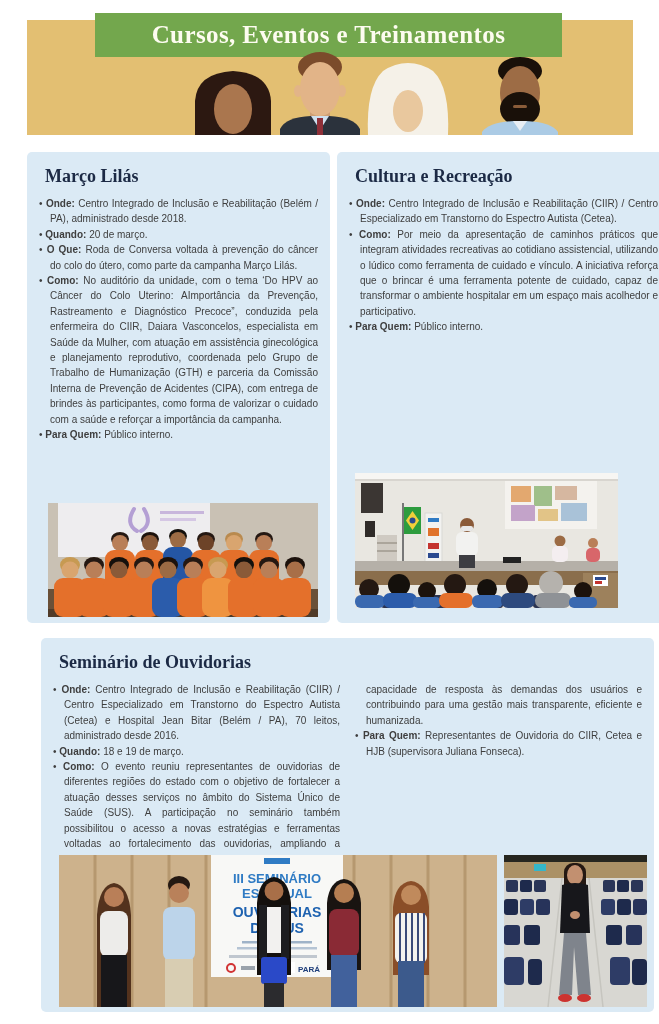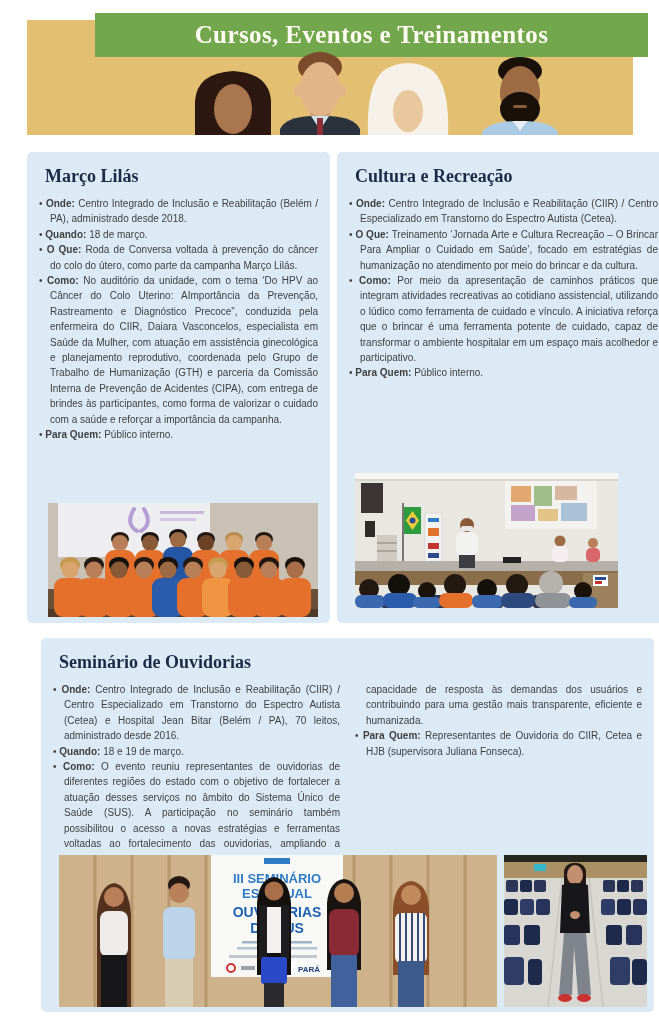--- a/index.html
+++ b/index.html
@@ -16,21 +16,21 @@
   }
 
   
   .tan-block {
     position: absolute; left: 27px; top: 20px;
     width: 606px; height: 115px;
     background: var(--tan, #e3bf72);
   }
   .green-bar {
     position: absolute; left: 95px; top: 13px;
-    width: 553px; height: 44px;
+    width: 467px; height: 44px;
     background: var(--green, #73a74d);
     display: flex; align-items: center; justify-content: center;
     z-index: 1;
   }
   .page-title {
     font-family: "Liberation Serif", serif;
     font-weight: bold; font-size: 25px;
     color: #fdfcf0; letter-spacing: .4px;
   }
   .people-svg {
@@ -112,21 +112,21 @@
       <rect x="486" y="60" width="14" height="3" rx="1.5" fill="#8a5c39"></rect>
       <path d="M455,90 L455,87 Q462,77 487,76 L499,76 Q524,77 531,87 L531,90 Z" fill="#abcbe5"></path>
       <polygon points="486,76 500,76 493,86" fill="#e8eef4"></polygon>
     </g>
   </svg>
 
   <section class="card" id="card-marco">
     <h2>Março Lilás</h2>
     <div>
       <p class="bul"><span class="b-dot"></span><span class="b-label">Onde:</span> <span>Centro Integrado de Inclusão e Reabilitação (Belém / PA), administrado desde 2018.</span></p>
-      <p class="bul"><span class="b-dot"></span><span class="b-label">Quando:</span> <span>18 de março.</span></p>
+      <p class="bul"><span class="b-dot"></span><span class="b-label">Quando:</span> <span>20 de março.</span></p>
       <p class="bul"><span class="b-dot"></span><span class="b-label">O Que:</span> <span>Roda de Conversa voltada à prevenção do câncer do colo do útero, como parte da campanha Março Lilás.</span></p>
       <p class="bul"><span class="b-dot"></span><span class="b-label">Como:</span> <span>No auditório da unidade, com o tema ‘Do HPV ao Câncer do Colo Uterino: AImportância da Prevenção, Rastreamento e Diagnóstico Precoce”, conduzida pela enfermeira do CIIR, Daiara Vasconcelos, especialista em Saúde da Mulher, com atuação em assistência ginecológica e planejamento reprodutivo, coordenada pelo Grupo de Trabalho de Humanização (GTH) e parceria da Comissão Interna de Prevenção de Acidentes (CIPA), com entrega de brindes às participantes, como forma de valorizar o cuidado com a saúde e reforçar a importância da campanha.</span></p>
       <p class="bul"><span class="b-dot"></span><span class="b-label">Para Quem:</span> <span>Público interno.</span></p>
     </div>
 
     <div class="photo" id="photo-marco">
       <svg viewBox="0 0 270 114" preserveAspectRatio="none" role="img" aria-label="Grupo de colaboradoras de camisa laranja e homem de camisa azul posando em auditório diante de tela com laço lilás">
         <rect width="270" height="114" fill="#c9c1b4"></rect>
         <rect x="10" y="0" width="152" height="54" fill="#eeedef"></rect>
         <g>
@@ -221,21 +221,20 @@
             </g>
         </g>
       </svg>
     </div>
   </section>
 
   <section class="card" id="card-cultura">
     <h2>Cultura e Recreação</h2>
     <div>
       <p class="bul"><span class="b-dot"></span><span class="b-label">Onde:</span> <span>Centro Integrado de Inclusão e Reabilitação (CIIR) / Centro Especializado em Transtorno do Espectro Autista (Cetea).</span></p>
-      <p class="bul"><span class="b-dot"></span><span class="b-label">O Que:</span> <span>Treinamento ‘Jornada Arte e Cultura Recreação – O Brincar Para Ampliar o Cuidado em Saúde’, focado em estratégias de humanização no atendimento por meio do brincar e da cultura.</span></p>
       <p class="bul"><span class="b-dot"></span><span class="b-label">Como:</span> <span>Por meio da apresentação de caminhos práticos que integram atividades recreativas ao cotidiano assistencial, utilizando o lúdico como ferramenta de cuidado e vínculo. A iniciativa reforça que o brincar é uma ferramenta potente de cuidado, capaz de transformar o ambiente hospitalar em um espaço mais acolhedor e participativo.</span></p>
       <p class="bul"><span class="b-dot"></span><span class="b-label">Para Quem:</span> <span>Público interno.</span></p>
     </div>
 
     <div class="photo" id="photo-cultura">
       <svg viewBox="0 0 263 135" preserveAspectRatio="none" role="img" aria-label="Palestrante de máscara em palco de auditório com bandeira do Brasil, banner e plateia de camisas azuis e laranjas">
         <rect width="263" height="135" fill="#e9e7e1"></rect>
         <rect width="263" height="6" fill="#f7f6f3"></rect>
         <rect y="6" width="263" height="2" fill="#d8d5cf"></rect>
         <rect x="6" y="10" width="22" height="30" fill="#3b3633"></rect>

